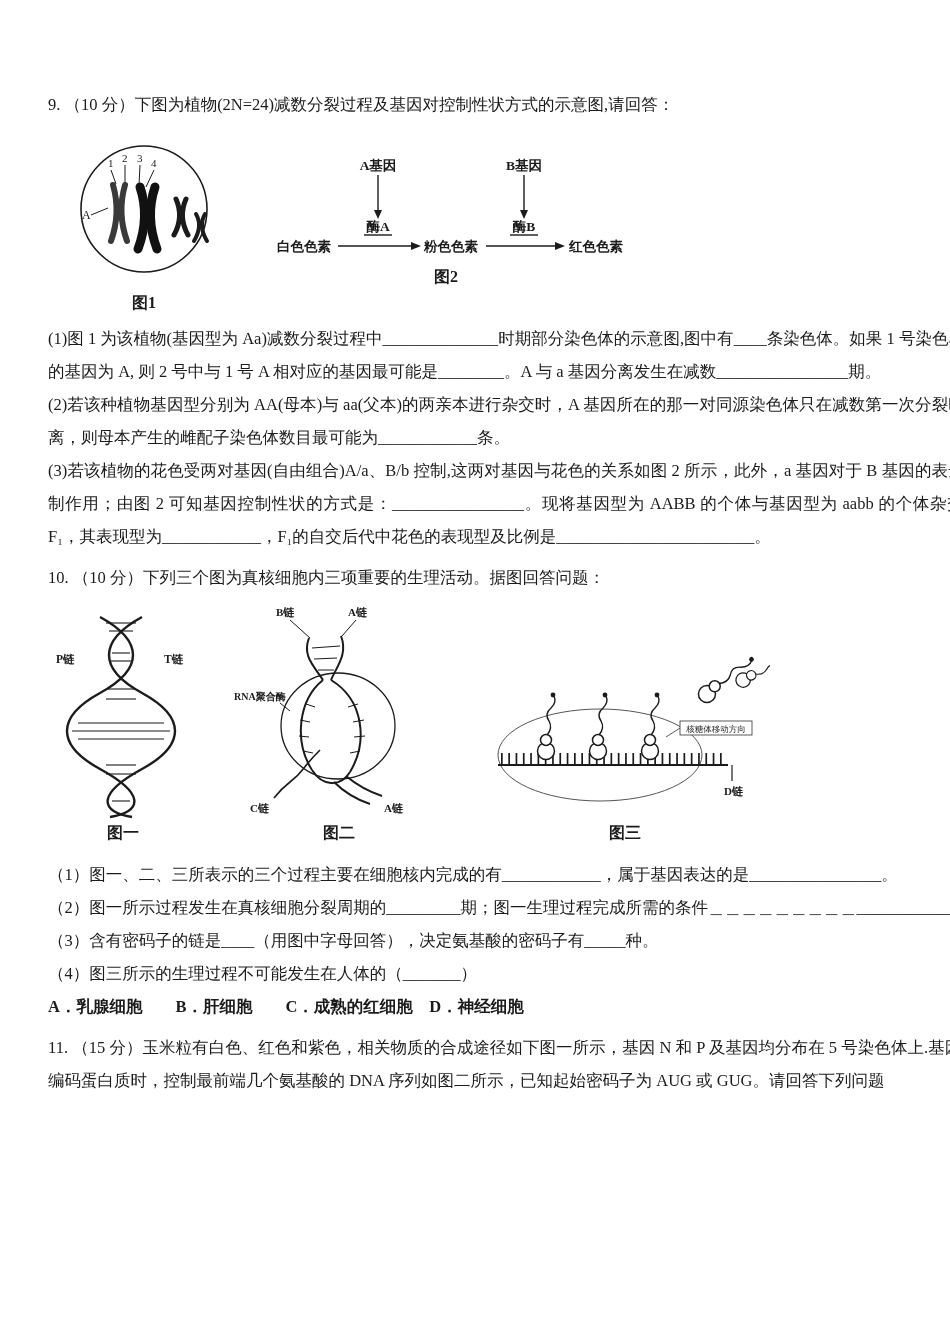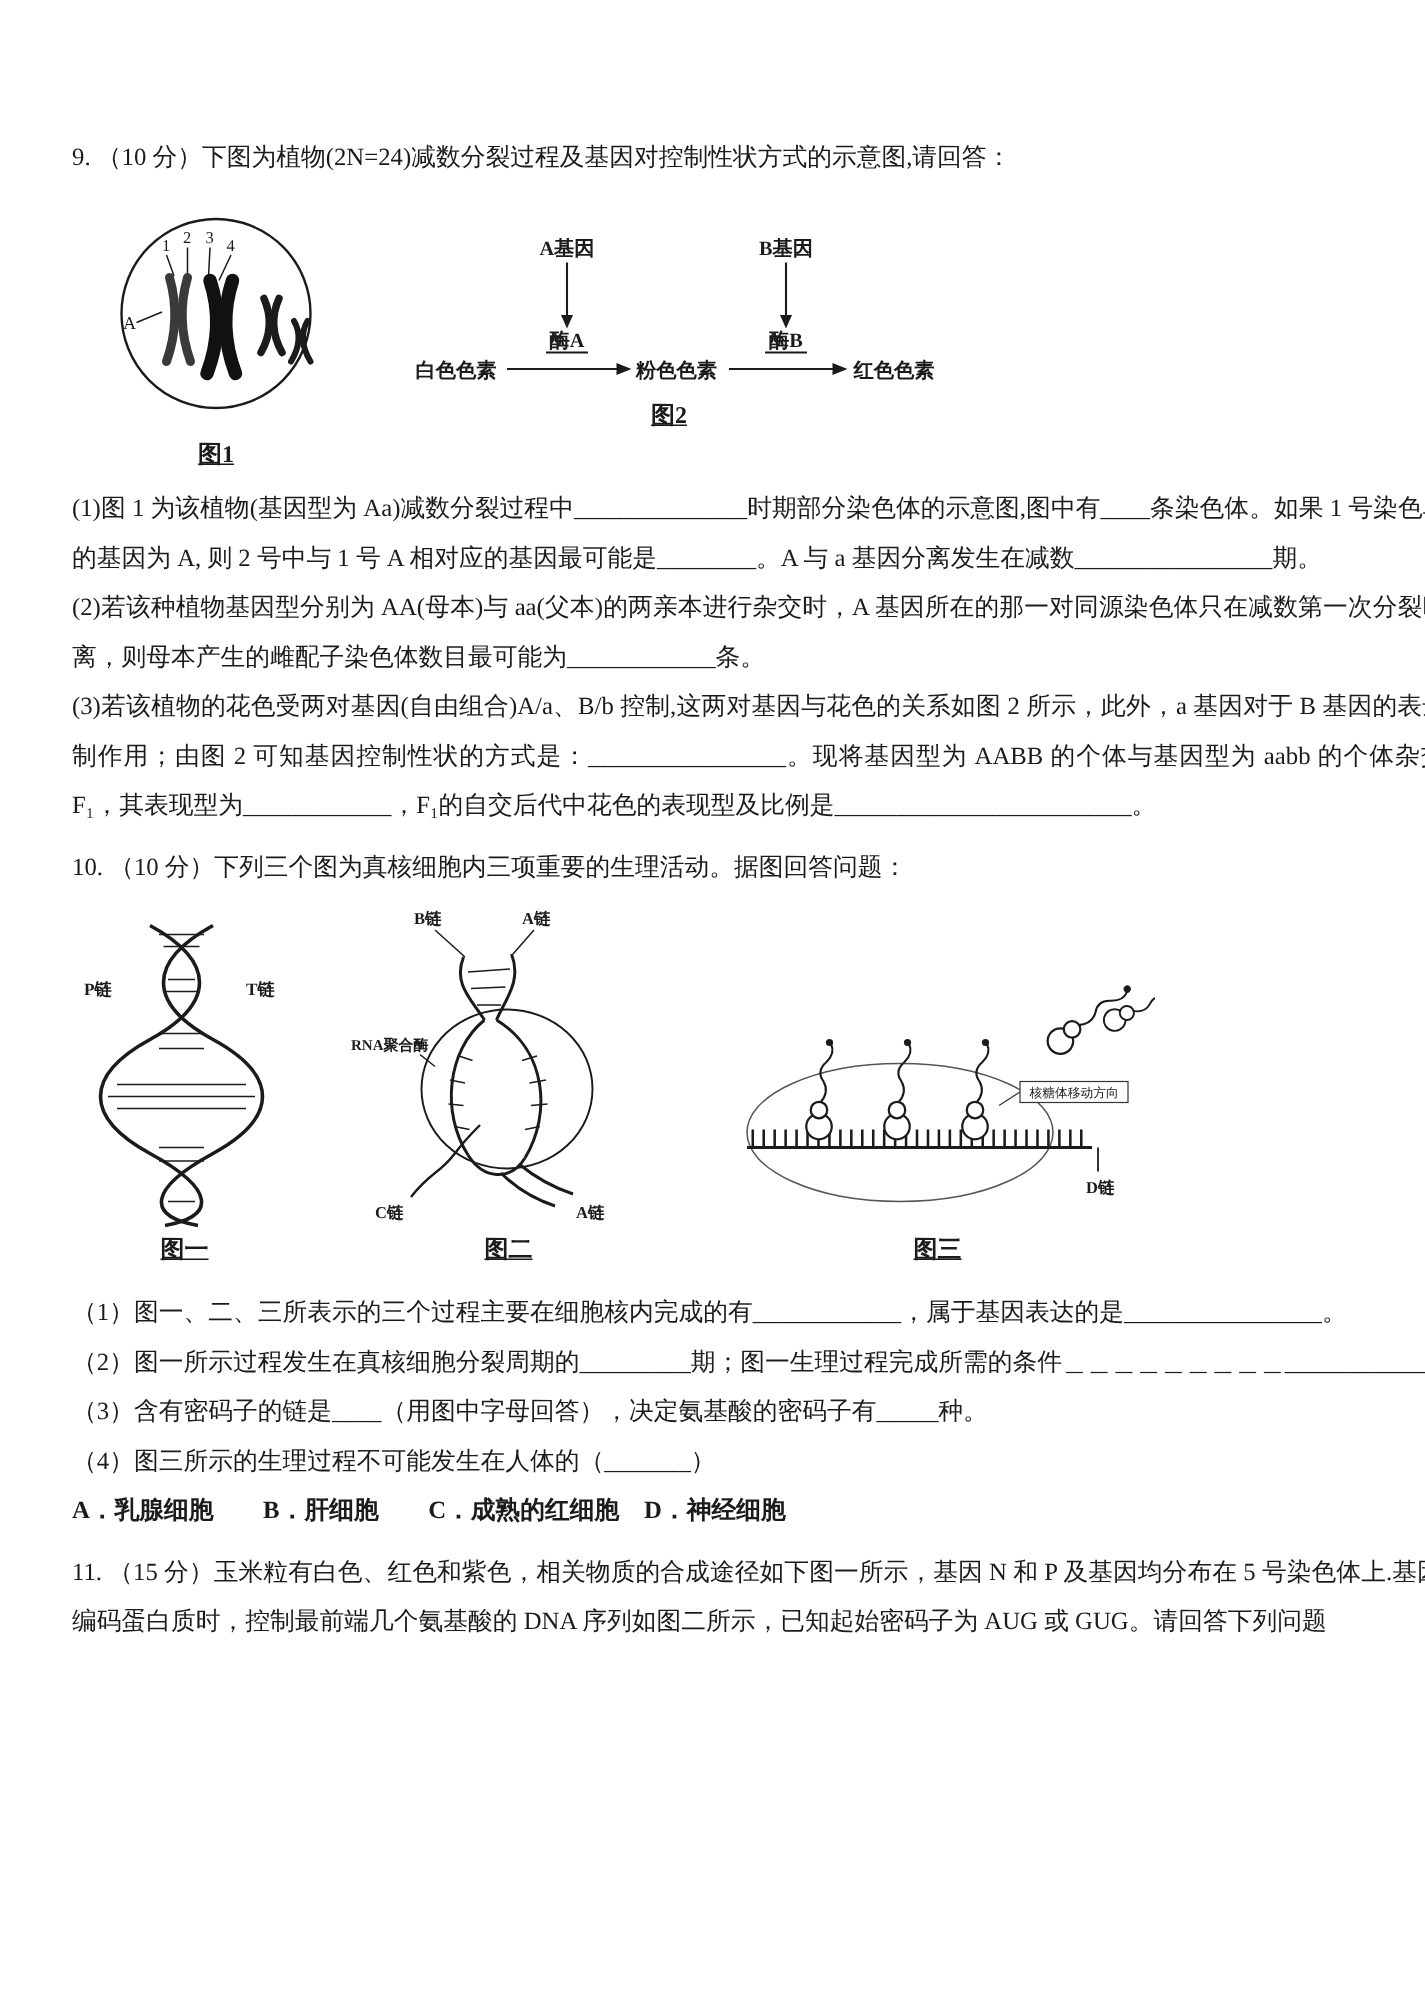--- a/index.html
+++ b/index.html
@@ -4,21 +4,21 @@
 <style>
   html,body{margin:0;padding:0;}
   body{background:#9a9a9a;font-family:"Liberation Serif","DejaVu Serif",serif;}
   .page{position:relative;width:950px;height:1344px;margin:0 auto;background:#ffffff;color:#1b1b1b;
         padding:88px 48px 0 48px;overflow:hidden;}
   .q{margin-bottom:8px;}
   .q p{margin:0;font-size:16.5px;line-height:2.0;text-align:justify;}
   .fig-row{display:flex;align-items:center;gap:36px;margin:8px 0 8px 10px;}
   .fig-row.bottom{align-items:flex-end;gap:36px;margin:10px 0 14px 0;}
   .fig{display:flex;flex-direction:column;align-items:center;}
-  .fig-caption{font-size:16px;font-weight:bold;margin-top:4px;text-decoration:underline;}
+  .fig-caption{font-size:16px;font-weight:bold;margin-top:4px;}
   svg{display:block;}
   svg text{fill:#1b1b1b;font-family:"Liberation Serif","DejaVu Serif",serif;}
   .options{font-weight:bold;}
 </style>
 </head>
 <body>
 
 <div class="page">
 
   <section class="q">

